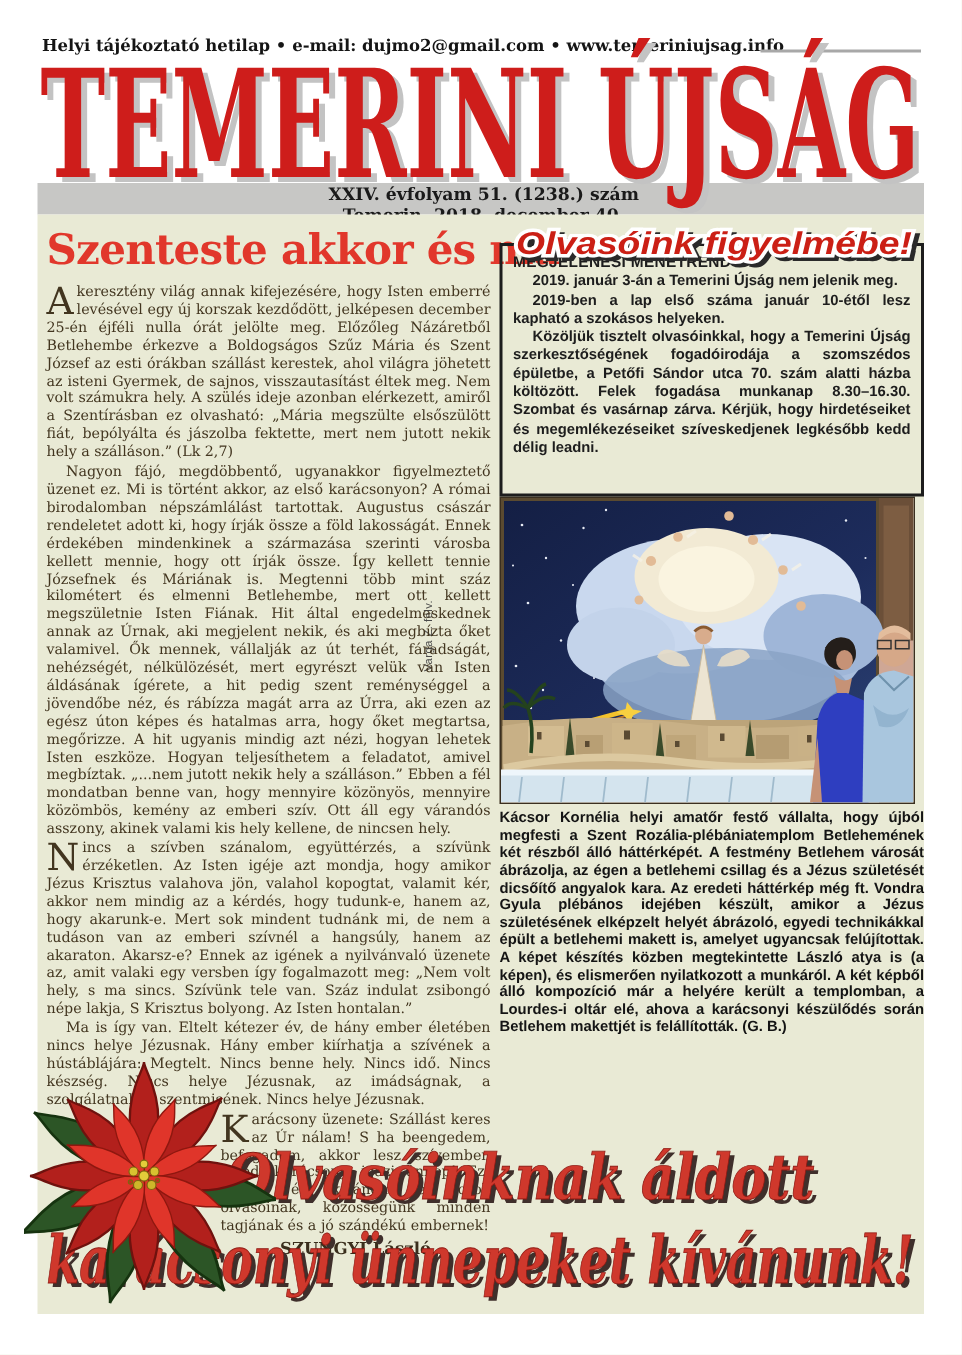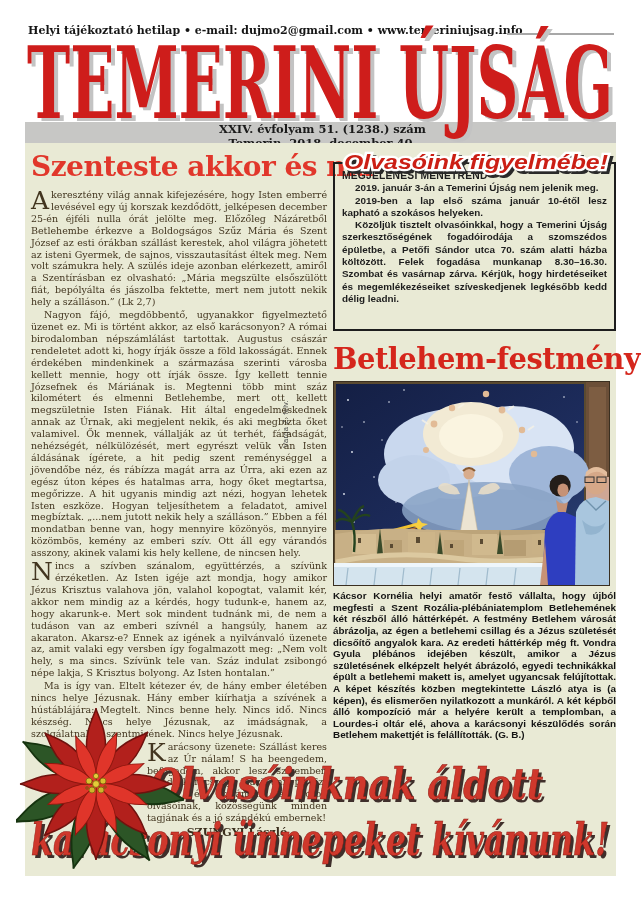--- a/index.html
+++ b/index.html
@@ -91,21 +91,20 @@
         <text x="143" y="22" text-anchor="middle" font-family="Liberation Sans, sans-serif" font-weight="bold" font-style="italic" font-size="21" fill="#cb1f15" stroke="#ffffff" stroke-width="4.5" paint-order="stroke" textLength="264" lengthAdjust="spacingAndGlyphs">Olvasóink figyelmébe!</text>
       </svg>
       <div class="notice-body">
         <p class="notice-sub">MEGJELENÉSI MENETREND</p>
         <p>2019. január 3-án a Temerini Újság nem jelenik meg.</p>
         <p>2019-ben a lap első száma január 10-étől lesz kapható a szokásos helyeken.</p>
         <p>Közöljük tisztelt olvasóinkkal, hogy a Temerini Újság szerkesztőségének fogadóirodája a szomszédos épületbe, a Petőfi Sándor utca 70. szám alatti házba költözött. Felek fogadása munkanap 8.30–16.30. Szombat és vasárnap zárva. Kérjük, hogy hirdetéseiket és megemlékezéseiket szíveskedjenek legkésőbb kedd délig leadni.</p>
       </div>
     </div>
 
-    <h2 class="betlehem-title">Betlehem-festmény</h2>
 
     <div class="photo-wrap">
       <svg width="275" height="203" viewBox="0 0 275 203">
         <defs>
           <linearGradient id="sky" x1="0" y1="0" x2="1" y2="1">
             <stop offset="0" stop-color="#141f44"></stop>
               <stop offset="0.6" stop-color="#1d2c5c"></stop>
               <stop offset="1" stop-color="#2c4274"></stop>
           </linearGradient>
         </defs>

